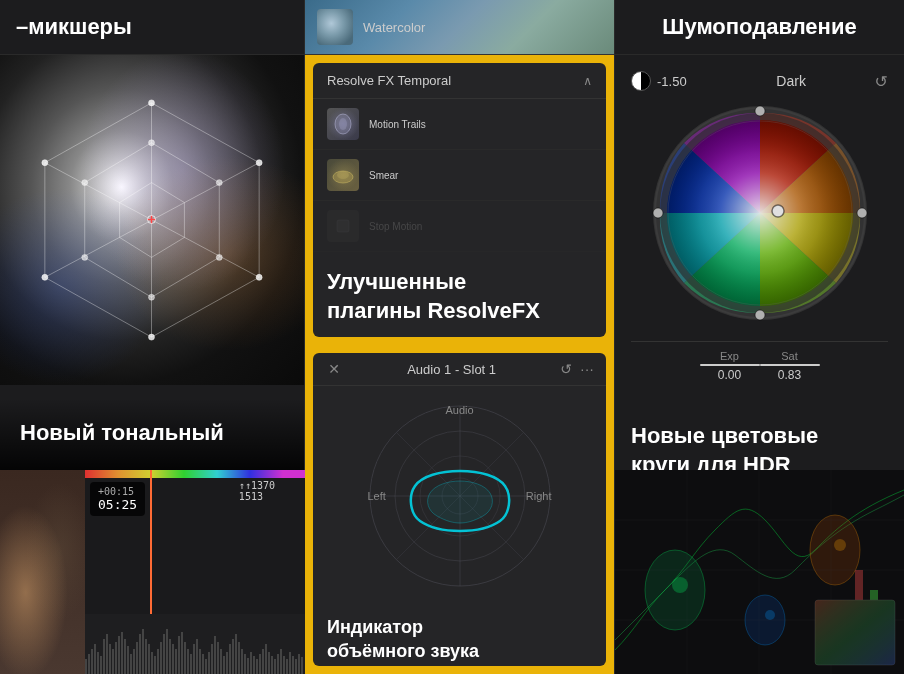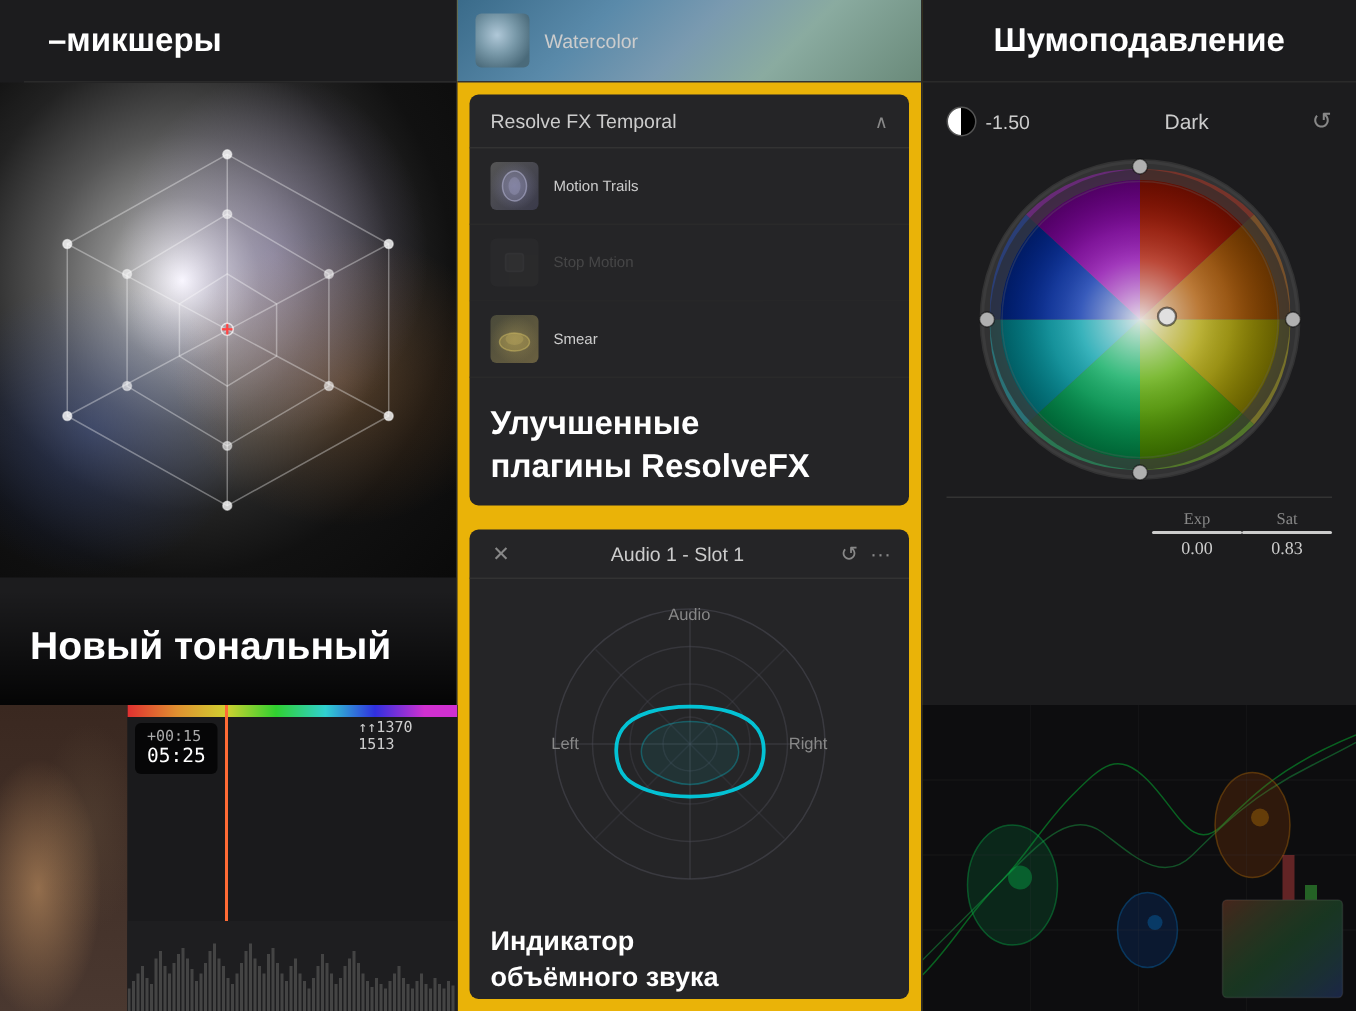--- a/index.html
+++ b/index.html
@@ -62,21 +62,21 @@
       position: absolute;
       bottom: 0;
       left: 0;
       right: 0;
       padding: 20px 20px 24px;
       background: linear-gradient(transparent, rgba(0,0,0,0.85));
     }
 
     .tonal-label h2 {
       color: #fff;
-      font-size: 26px;
+      font-size: 22px;
       font-weight: 700;
       line-height: 1.25;
     }
 
     
     .card-middle {
       grid-column: 2;
       grid-row: 1 / 3;
       background: #eab308;
       position: relative;
@@ -375,26 +375,25 @@
     
     .color-wheel-container {
       width: 220px;
       height: 220px;
       position: relative;
       margin: 0 auto;
     }
 
     .hdr-values {
       display: flex;
-      justify-content: flex-end;
+      justify-content: center;
       width: 100%;
       padding: 8px 0;
       border-top: 1px solid #333;
-      margin-top: 8px;
-      font-family: Liberation Serif, serif;
+      margin-top: 18px;
     }
 
     .hdr-val-group {
       display: flex;
       flex-direction: column;
       align-items: center;
       gap: 2px;
     }
 
     .hdr-val-label {
@@ -535,21 +534,21 @@
       display: flex;
       align-items: center;
       justify-content: center;
       border-bottom: 1px solid #2a2a2a;
       z-index: 10;
     }
 
     .top-title-left {
       position: absolute;
       top: 0;
-      left: 16px;
+      left: 0;
       width: 305px;
       height: 55px;
       background: #1c1c1e;
       display: flex;
       align-items: center;
       padding: 0 16px;
       border-bottom: 1px solid #2a2a2a;
       z-index: 10;
     }
 
@@ -643,37 +642,37 @@
       <div class="fx-item">
         <div class="fx-thumb fx-thumb-trails">
           <svg width="32" height="32" viewBox="0 0 32 32">
             <ellipse cx="16" cy="16" rx="8" ry="10" fill="rgba(150,150,180,0.3)" stroke="rgba(200,200,230,0.5)" stroke-width="1"></ellipse>
             <ellipse cx="16" cy="16" rx="4" ry="6" fill="rgba(180,180,210,0.3)"></ellipse>
           </svg>
         </div>
         <span class="fx-item-label">Motion Trails</span>
       </div>
 
-      <div class="fx-item disabled" style="opacity:0.5;">
-        <div class="fx-thumb fx-thumb-stop">
-          <svg width="32" height="32" viewBox="0 0 32 32">
-            <rect x="10" y="10" width="12" height="12" rx="2" fill="rgba(100,100,100,0.5)" stroke="rgba(150,150,150,0.3)" stroke-width="1"></rect>
-          </svg>
-        </div>
-        <span class="fx-item-label">Stop Motion</span>
-      </div>
-
       <div class="fx-item">
         <div class="fx-thumb fx-thumb-smear">
           <svg width="32" height="32" viewBox="0 0 32 32">
             <ellipse cx="16" cy="18" rx="10" ry="6" fill="rgba(180,160,80,0.4)" stroke="rgba(210,190,100,0.5)" stroke-width="1"></ellipse>
             <ellipse cx="16" cy="16" rx="6" ry="4" fill="rgba(200,180,100,0.3)"></ellipse>
           </svg>
         </div>
         <span class="fx-item-label">Smear</span>
+      </div>
+
+      <div class="fx-item disabled" style="opacity:0.5;">
+        <div class="fx-thumb fx-thumb-stop">
+          <svg width="32" height="32" viewBox="0 0 32 32">
+            <rect x="10" y="10" width="12" height="12" rx="2" fill="rgba(100,100,100,0.5)" stroke="rgba(150,150,150,0.3)" stroke-width="1"></rect>
+          </svg>
+        </div>
+        <span class="fx-item-label">Stop Motion</span>
       </div>
 
       <div class="fx-promo">
         <h2>
           <span>Улучшенные</span><br>
           <span>плагины ResolveFX</span>
         </h2>
       </div>
     </div>
 
@@ -803,20 +802,26 @@
           <span class="hdr-val-num">0.00</span>
         </div>
         <div class="hdr-val-group">
           <span class="hdr-val-label">Sat</span>
           <div class="hdr-val-bar" style="width:60px;"></div>
           <span class="hdr-val-num">0.83</span>
         </div>
       </div>
     </div>
 
+    <div class="hdr-promo">
+      <h2>
+        <span>Новые цветовые</span><br>
+        <span>круги для HDR</span>
+      </h2>
+    </div>
   </div>
 
   <div class="card-timeline">
     <div class="timeline-bg">
 
       <div class="timeline-colorbar"></div>
 
       <div class="timeline-thumb">
         <div class="timeline-thumb-img"></div>
       </div>

